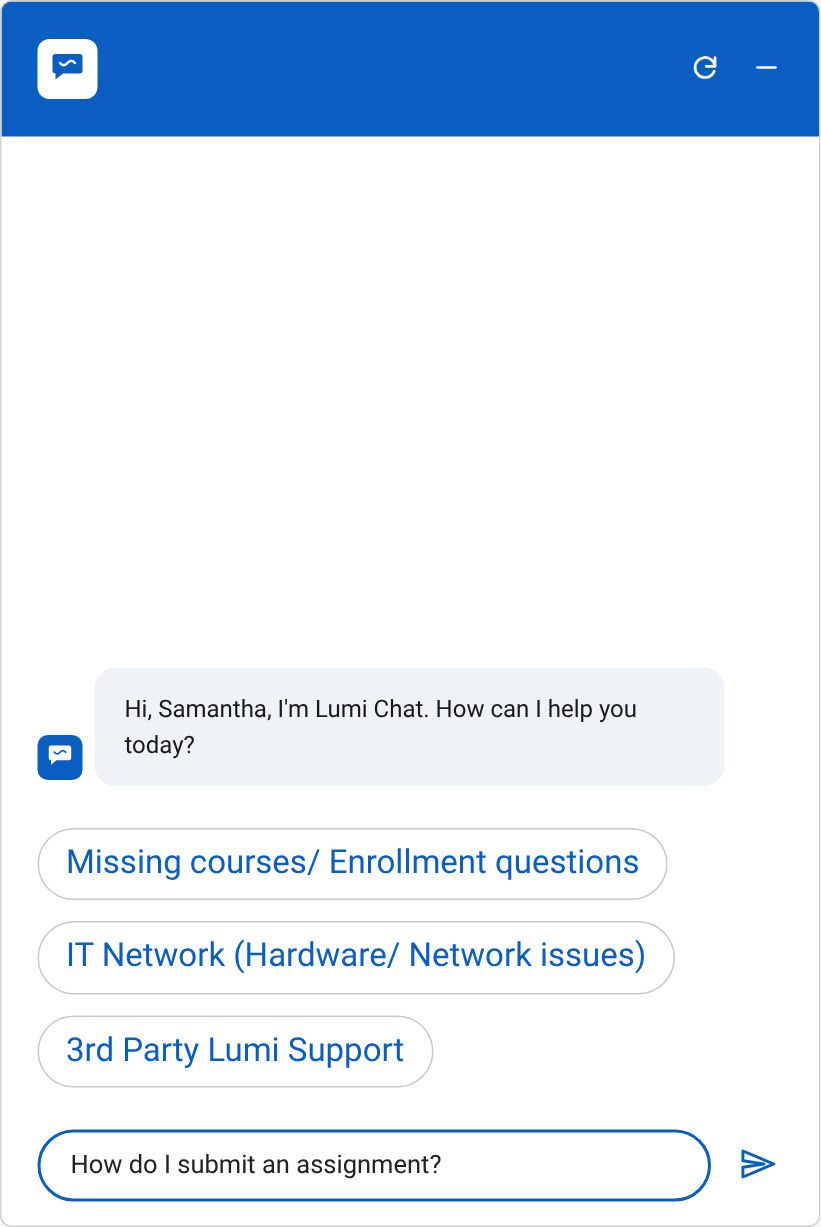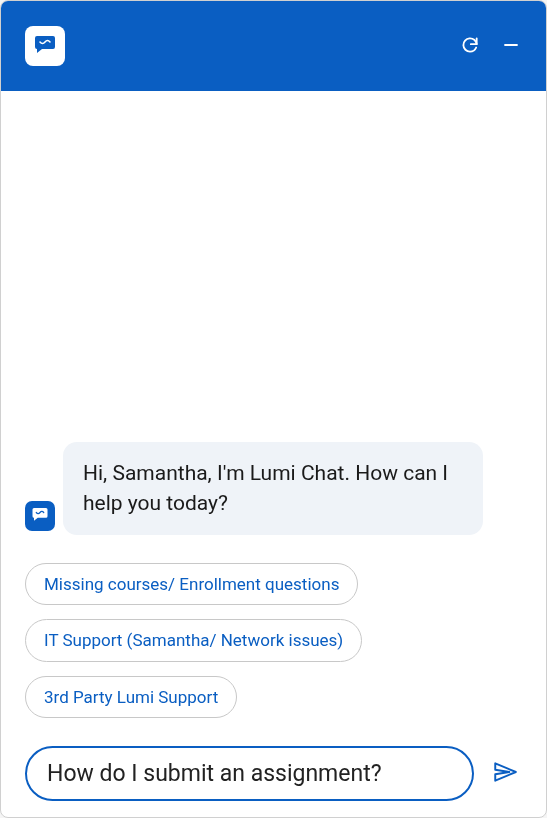--- a/index.html
+++ b/index.html
@@ -66,38 +66,38 @@
       display: flex;
       align-items: center;
       justify-content: center;
       flex-shrink: 0;
       margin-bottom: 4px;
     }
     .bubble {
       background: #eff3f8;
       border-radius: 14px;
       padding: 16px 20px;
-      font-size: 21px;
+      font-size: 16px;
       line-height: 1.45;
       color: #1a1a1a;
       max-width: 420px;
     }
     .quick-replies {
       display: flex;
       flex-direction: column;
       align-items: flex-start;
       gap: 14px;
       margin-bottom: 28px;
     }
     .qr-btn {
       border: 1px solid #c8c8c8;
       background: #fff;
       border-radius: 999px;
       padding: 10px 18px;
-      font-size: 17px;
+      font-size: 22px;
       color: #0a5ec2;
       cursor: pointer;
       font-family: inherit;
       line-height: 1.2;
     }
     .input-row {
       display: flex;
       align-items: center;
       gap: 14px;
     }
@@ -105,21 +105,21 @@
       flex: 1;
       border: 2px solid #0a5ec2;
       border-radius: 999px;
       padding: 12px 20px;
       display: flex;
       align-items: center;
     }
     .input-wrap input {
       border: none;
       outline: none;
-      font-size: 23px;
+      font-size: 17px;
       width: 100%;
       font-family: inherit;
       color: #222;
       background: transparent;
     }
     .send-btn {
       background: none;
       border: none;
       cursor: pointer;
       padding: 4px;
@@ -178,21 +178,21 @@
             <path d="M4 4h16a2 2 0 0 1 2 2v9a2 2 0 0 1-2 2H9l-5 4v-4a2 2 0 0 1-2-2V6a2 2 0 0 1 2-2z" fill="#fff"></path>
             <path d="M7 10 q2.5 3 5 0 q2.5 -3 5 0" stroke="#0a5ec2" stroke-width="1.6" fill="none" stroke-linecap="round"></path>
           </svg>
         </span>
       </div>
       <div class="bubble">Hi, Samantha, I'm Lumi Chat. How can I help you today?</div>
     </div>
 
     <div class="quick-replies">
       <button class="qr-btn">Missing courses/ Enrollment questions</button>
-      <button class="qr-btn">IT Support (Samantha/ Network issues)</button>
+      <button class="qr-btn">IT Network (Hardware/ Network issues)</button>
       <button class="qr-btn">3rd Party Lumi Support</button>
     </div>
 
     <div class="input-row">
       <div class="input-wrap">
         <input type="text" value="How do I submit an assignment?" placeholder="Type your message" style="">
       </div>
       <button class="send-btn">
         <span>
           <svg width="26" height="26" viewBox="0 0 24 24" fill="none">

